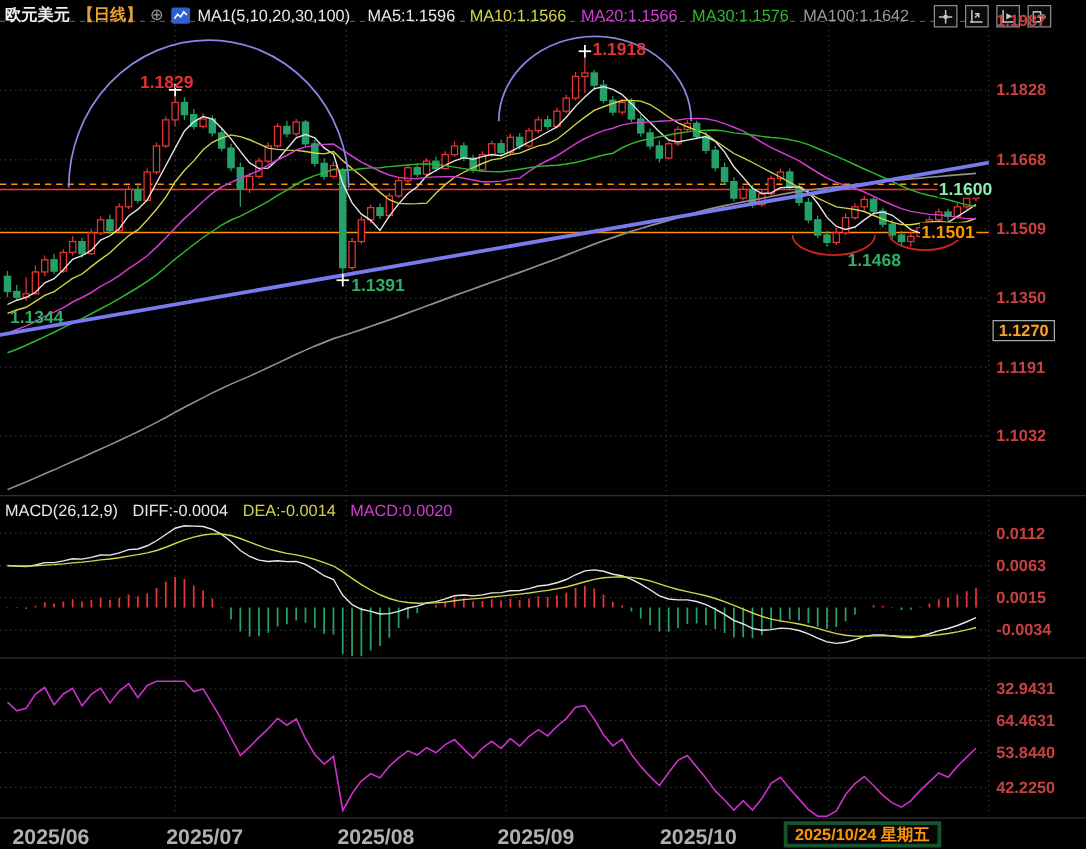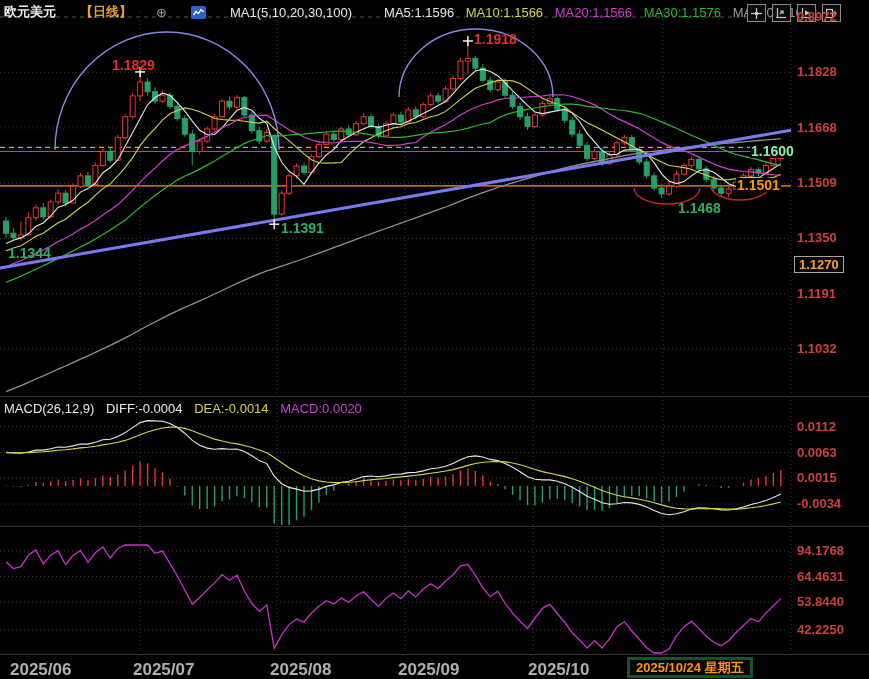--- a/index.html
+++ b/index.html
@@ -1,18 +1,18 @@
 <!DOCTYPE html>
 <html><head>
 <meta charset="utf-8">
 <style>
   html,body{margin:0;padding:0;background:#000;}
   .root{position:relative;width:869px;height:679px;background:#000;overflow:hidden;
         font-family:"Liberation Sans","DejaVu Sans",sans-serif;}
-  .hdr{position:absolute;left:0;top:0;width:869px;height:24px;display:flex;align-items:center;gap:24px;
+  .hdr{position:absolute;left:0;top:0;width:869px;height:24px;display:flex;align-items:center;gap:6px;
        font-size:13px;color:#e8e8e8;padding-left:4px;box-sizing:border-box;white-space:nowrap;}
   .hdr .sym{font-weight:700;color:#f0f0f0;}
   .hdr .per{color:#e8a030;font-weight:700;}
   .hdr .oplus{color:#9a9a9a;font-size:13px;}
   .chip{width:15px;height:13px;background:#2f5fd0;border-radius:2px;display:inline-flex;align-items:center;justify-content:center;}
   .toolbar{position:absolute;right:28px;top:4px;display:flex;gap:6px;}
   .tbtn{width:17px;height:16px;border:1px solid #8a8a8a;background:#0a0a0a;color:#c8c8c8;
         display:flex;align-items:center;justify-content:center;}
   .lab{position:absolute;white-space:nowrap;line-height:1;}
   .axis-lab{font-size:13px;font-weight:700;color:#c84040;}
@@ -459,33 +459,33 @@
   </div>
 
   <div class="lab" style="left:4px;top:402px;font-size:13px;color:#e8e8e8;">
     <span>MACD(26,12,9)</span>
     <span id="macdVals"><span style="color: rgb(232, 232, 232); margin-left: 8px;"> DIFF:-0.0004</span><span style="color: rgb(212, 212, 74); margin-left: 8px;"> DEA:-0.0014</span><span style="color: rgb(210, 60, 210); margin-left: 8px;"> MACD:0.0020</span></span>
   </div>
 
 
 
   <div id="labels">
-      <div class="lab axis-lab" style="left: 797px; top: 10px;">0.8972</div>
+      <div class="lab axis-lab" style="left: 797px; top: 10px;">1.1987</div>
       <div class="lab axis-lab" style="left: 797px; top: 65px;">1.1828</div>
       <div class="lab axis-lab" style="left: 797px; top: 121px;">1.1668</div>
       <div class="lab axis-lab" style="left: 797px; top: 176px;">1.1509</div>
       <div class="lab axis-lab" style="left: 797px; top: 231px;">1.1350</div>
       <div class="lab axis-lab" style="left: 797px; top: 287px;">1.1191</div>
       <div class="lab axis-lab" style="left: 797px; top: 342px;">1.1032</div>
       <div class="lab marker" style="left: 794px; top: 256px;">1.1270</div>
       <div class="lab axis-lab" style="left: 797px; top: 420px;">0.0112</div>
       <div class="lab axis-lab" style="left: 797px; top: 446px;">0.0063</div>
       <div class="lab axis-lab" style="left: 797px; top: 471px;">0.0015</div>
       <div class="lab axis-lab" style="left: 797px; top: 497px;">-0.0034</div>
-      <div class="lab axis-lab" style="left: 797px; top: 544px;">94.1768</div>
+      <div class="lab axis-lab" style="left: 797px; top: 544px;">32.9431</div>
       <div class="lab axis-lab" style="left: 797px; top: 570px;">64.4631</div>
       <div class="lab axis-lab" style="left: 797px; top: 595px;">53.8440</div>
       <div class="lab axis-lab" style="left: 797px; top: 623px;">42.2250</div>
       <div class="lab hline-lab" style="left: 750px; top: 144px; color: #86efac;">1.1600</div>
       <div class="lab hline-lab" style="left: 736px; top: 178px; color: rgb(255, 149, 0);">1.1501</div>
       <div class="lab anno" style="left: 112px; top: 58px; color: rgb(224, 48, 48);">1.1829</div>
       <div class="lab anno" style="left: 474px; top: 32px; color: rgb(224, 48, 48);">1.1918</div>
       <div class="lab anno" style="left: 8px; top: 246px; color: rgb(47, 174, 102);">1.1344</div>
       <div class="lab anno" style="left: 281px; top: 221px; color: rgb(47, 174, 102);">1.1391</div>
       <div class="lab anno" style="left: 678px; top: 201px; color: rgb(47, 174, 102);">1.1468</div>

